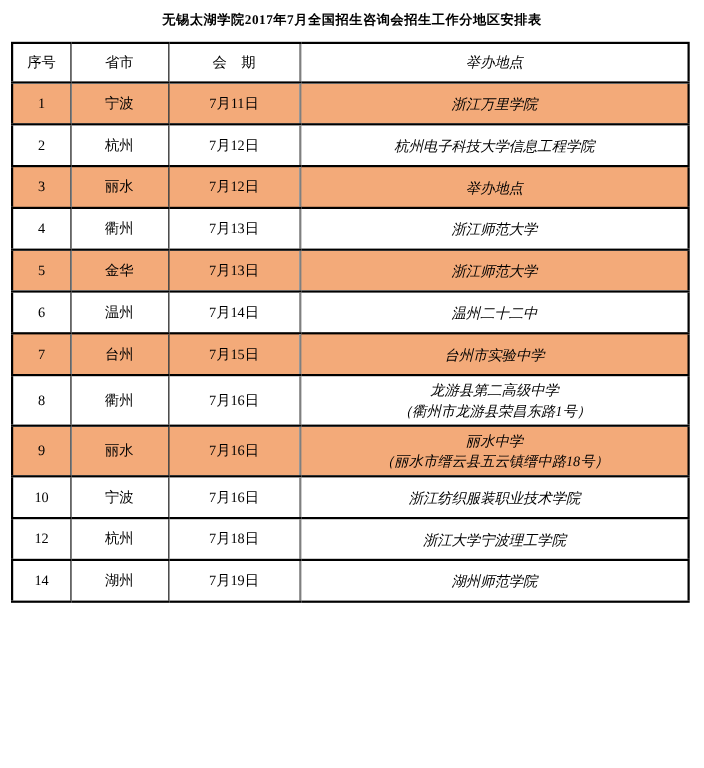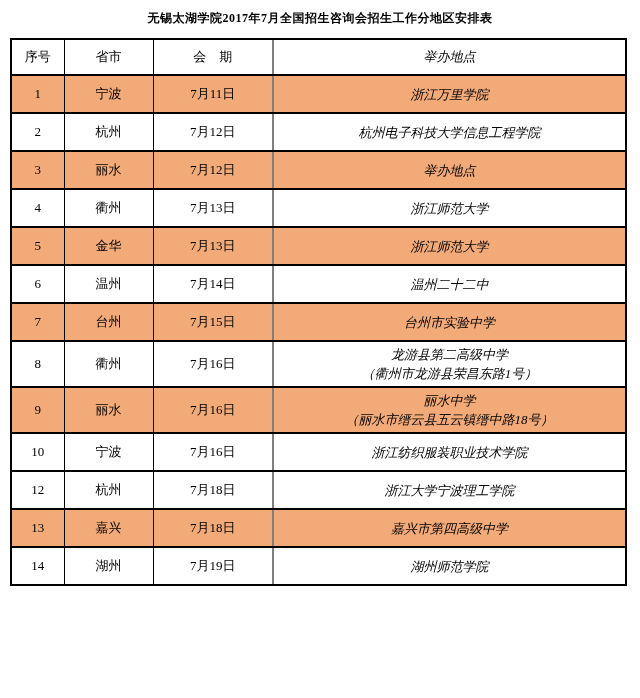--- a/index.html
+++ b/index.html
@@ -160,28 +160,20 @@
         </td>
       </tr>
       <tr>
         <td>12</td>
         <td>杭州</td>
         <td>7月18日</td>
         <td class="venue">
           <div>浙江大学宁波理工学院</div>
         </td>
       </tr>
-      <tr class="hl">
-        <td>13</td>
-        <td>嘉兴</td>
-        <td>7月18日</td>
-        <td class="venue">
-          <div>嘉兴市第四高级中学</div>
-        </td>
-      </tr>
       <tr>
         <td>14</td>
         <td>湖州</td>
         <td>7月19日</td>
         <td class="venue">
           <div>湖州师范学院</div>
         </td>
       </tr>
     </tbody>
 </table>

